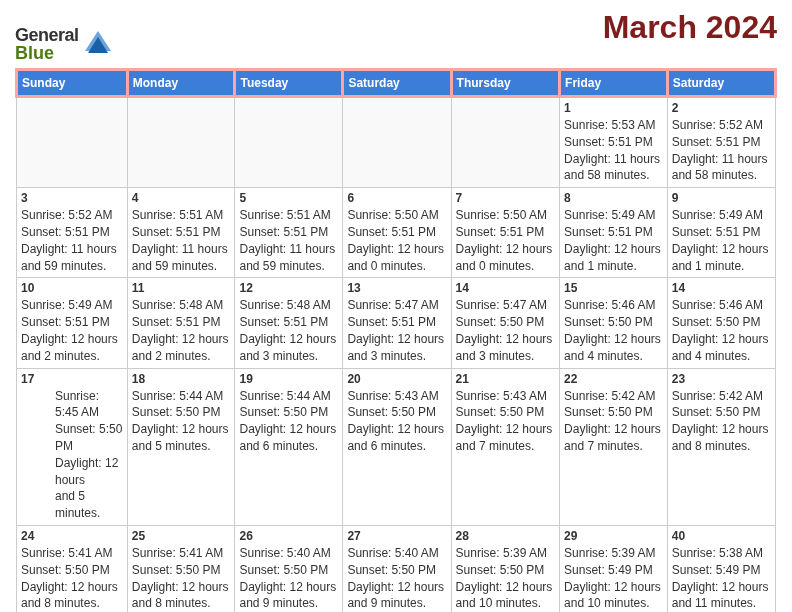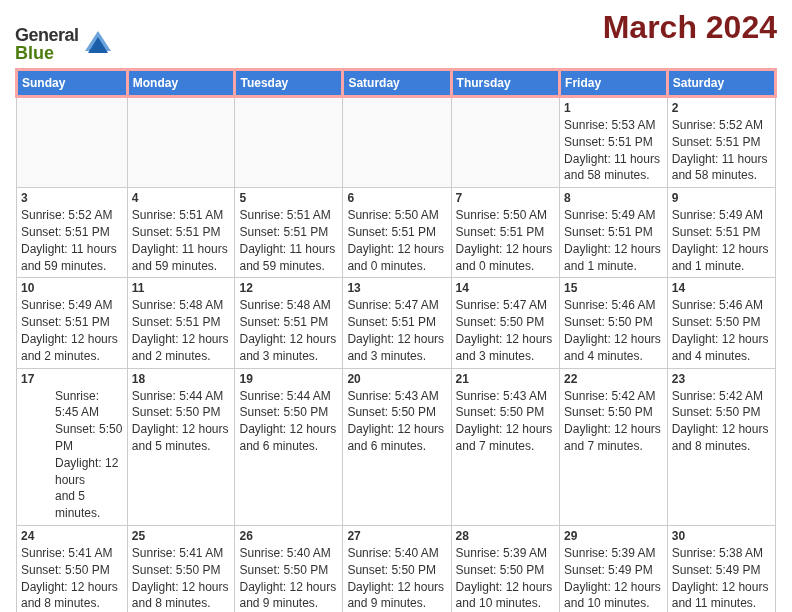--- a/index.html
+++ b/index.html
@@ -341,21 +341,21 @@
 and 10 minutes.</div>
         </td>
         <td>
           <span class="day-number">29</span>
           <div class="day-info" style="white-space: pre-line;">Sunrise: 5:39 AM
 Sunset: 5:49 PM
 Daylight: 12 hours
 and 10 minutes.</div>
         </td>
         <td>
-          <span class="day-number">30</span>
+          <span class="day-number">40</span>
           <div class="day-info" style="white-space: pre-line;">Sunrise: 5:38 AM
 Sunset: 5:49 PM
 Daylight: 12 hours
 and 11 minutes.</div>
         </td>
       </tr>
       <tr style="background-color: #f97316;">
         <td style="background-color: rgb(240, 240, 240);">
           <span class="day-number">31</span>
           <div class="day-info" style="white-space: pre-line;">Sunrise: 5:38 AM

